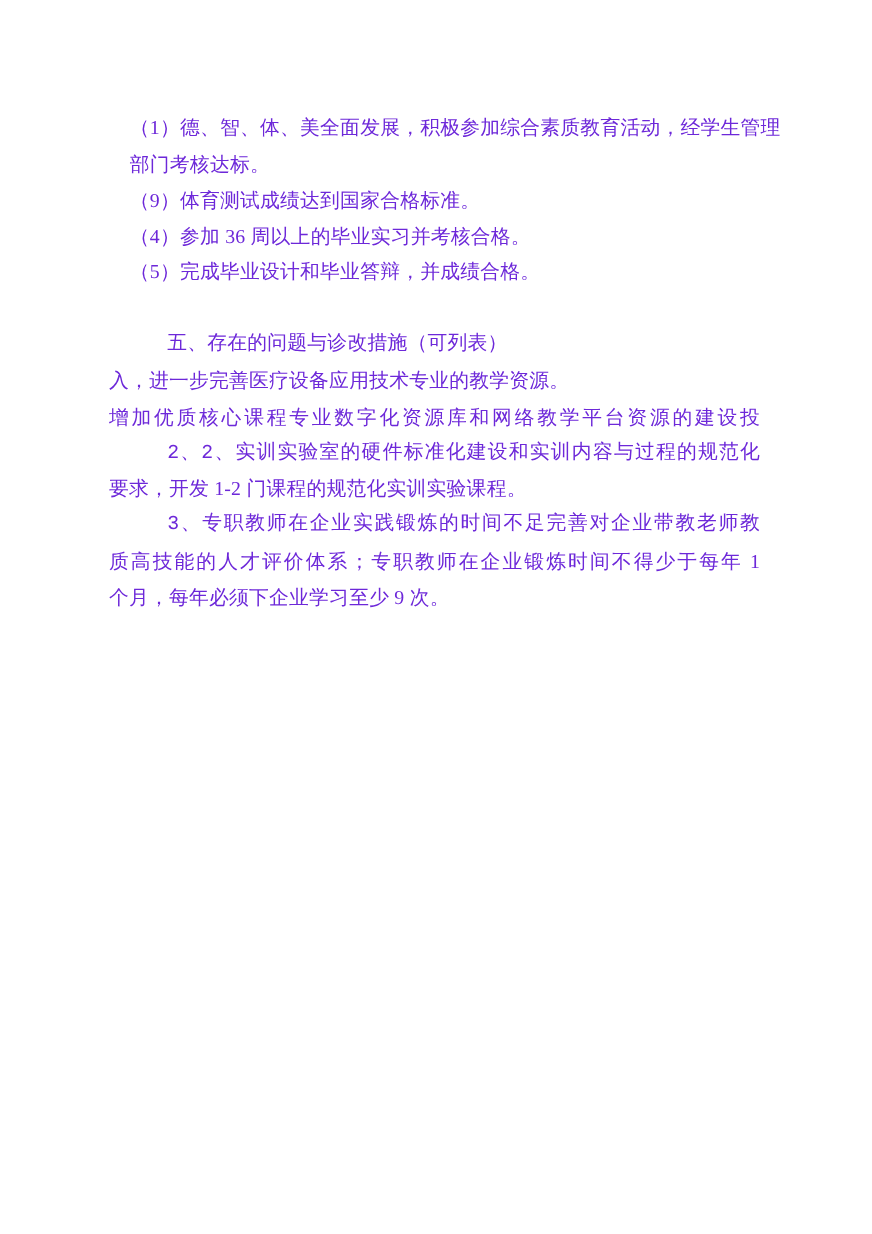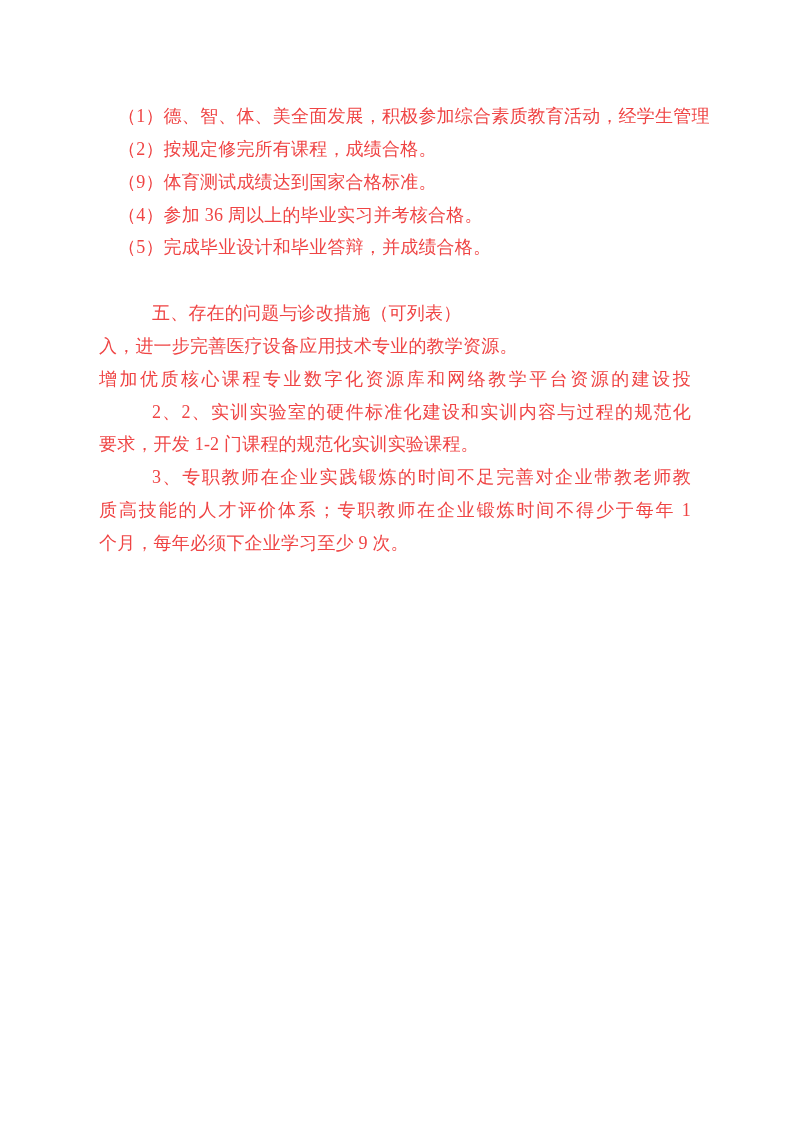--- a/index.html
+++ b/index.html
@@ -20,55 +20,56 @@
     top: 0;
     width: 793px;
     height: 1122px;
     background: #ffffff;
   }
   .doc-body {
     position: absolute;
     left: 99px;
     top: 100px;
     width: 592px;
-    color: #ef4444;
+    color: #6d28d9;
     font-size: 18px;
     letter-spacing: 0.2px;
   }
   .doc-line {
     min-height: 32.85px;
     line-height: 32.85px;
     white-space: nowrap;
     overflow: visible;
   }
   
   .indent-item {
     padding-left: 19px;
   }
   
   .indent-first {
     text-indent: 53px;
+    font-family: Liberation Mono, monospace;
   }
   
   .line-justify {
     text-align: justify;
     text-align-last: justify;
     text-justify: inter-character;
   }
   .line-blank {
     min-height: 32.85px;
   }
 </style>
 </head>
 <body>
 
 <div class="doc-page">
   <div class="doc-body" id="doc-body">
       <div class="doc-line indent-item line-justify">（1）德、智、体、美全面发展，积极参加综合素质教育活动，经学生管理</div>
-      <div class="doc-line indent-item">（2）按规定修完所有课程，成绩合格。</div>
+      <div class="doc-line indent-item">部门考核达标。</div>
       <div class="doc-line indent-item">（9）体育测试成绩达到国家合格标准。</div>
       <div class="doc-line indent-item">（4）参加 36 周以上的毕业实习并考核合格。</div>
       <div class="doc-line indent-item">（5）完成毕业设计和毕业答辩，并成绩合格。</div>
       <div class="doc-line line-blank"></div>
       <div class="doc-line indent-first">五、存在的问题与诊改措施（可列表）</div>
       <div class="doc-line">入，进一步完善医疗设备应用技术专业的教学资源。</div>
       <div class="doc-line line-justify">增加优质核心课程专业数字化资源库和网络教学平台资源的建设投</div>
       <div class="doc-line indent-first line-justify">2、2、实训实验室的硬件标准化建设和实训内容与过程的规范化</div>
       <div class="doc-line">要求，开发 1-2 门课程的规范化实训实验课程。</div>
       <div class="doc-line indent-first line-justify">3、专职教师在企业实践锻炼的时间不足完善对企业带教老师教</div>

